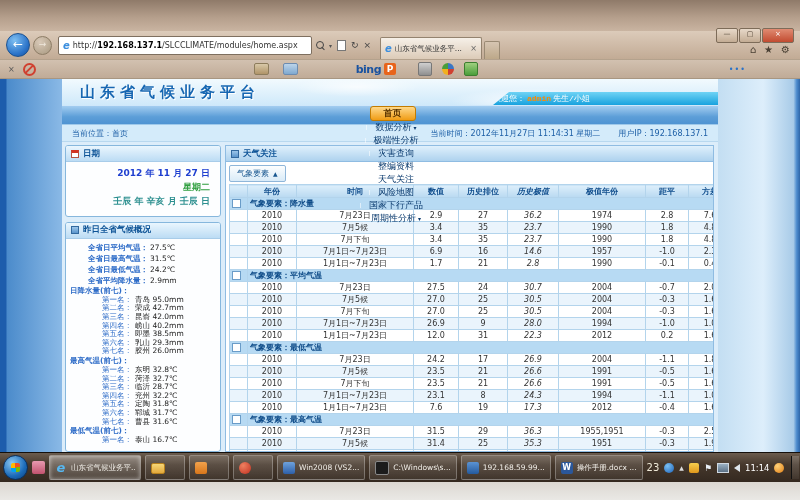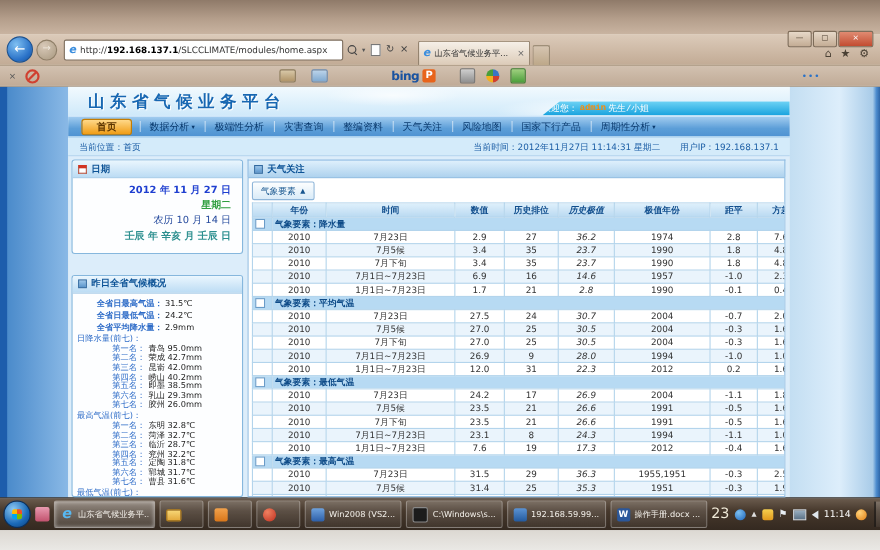--- a/index.html
+++ b/index.html
@@ -64,48 +64,48 @@
       radial-gradient(ellipse 90px 14px at 45% 30%,rgba(255,255,255,.7),rgba(255,255,255,0) 70%),
       linear-gradient(180deg,#f2fafe,#cfe9fa);
     position:relative;display:flex;align-items:center;padding-left:18px;font-family:Liberation Mono, monospace;}
   .page-title{font-size:15px;font-weight:bold;color:#1767b2;letter-spacing:5px;text-shadow:1px 1px 0 #fff;}
   .welcome{position:absolute;right:0;bottom:0;height:13px;width:225px;
     background:linear-gradient(180deg,#6fd3f5,#18a2de);
     clip-path:polygon(16px 0,100% 0,100% 100%,0 100%);
     display:flex;align-items:center;gap:2px;font-size:8px;color:#fff;}
   .welcome .user{color:#ff8a00;font-weight:bold;}
   .menubar{height:18px;background:linear-gradient(180deg,#a3cdf0,#5c9ed8 60%,#4f93d2);
-    border-top:1px solid #cfe7fa;display:flex;align-items:center;padding-left:12px;}
+    border-top:1px solid #cfe7fa;display:flex;align-items:center;padding-left:12px;flex-direction:column;}
   .menu-item{padding:0 9px;color:#0a3a6e;display:flex;align-items:center;gap:2px;height:100%;position:relative;}
   .menu-item:not(.active)::before{content:'';position:absolute;left:0;top:4px;bottom:4px;width:1px;background:rgba(255,255,255,.55);}
   .menu-item.active{background:linear-gradient(#ffd98a,#f09c14);border:1px solid #c47c00;border-radius:3px;
     height:13px;margin-right:7px;color:#5c3500;font-weight:bold;padding:0 13px;}
   .menu-item.active::before{display:none;}
   .menu-item .caret{font-size:6px;color:#0a3a6e;}
   .locbar{height:16px;background:#d4ebfa;border-top:1px solid #9fc9ea;border-bottom:1px solid #b8d8ef;
     display:flex;align-items:center;font-size:8px;color:#1d5fa6;padding:0 10px;}
   .locbar .right{margin-left:auto;display:flex;gap:18px;}
   .content{flex:1;display:flex;padding:3px 4px 0 3px;min-height:0;}
   
-  .sidebar{width:156px;display:flex;flex-direction:column;gap:19px;flex:0 0 auto;min-height:0;}
+  .sidebar{width:156px;display:flex;flex-direction:column;gap:5px;flex:0 0 auto;min-height:0;}
   .panel{background:#fdfeff;border:1px solid #86b7dd;border-radius:3px;overflow:hidden;}
   .panel-h{height:15px;background:linear-gradient(180deg,#eaf6fe,#bcdcf4);border-bottom:1px solid #a8cce9;
     display:flex;align-items:center;gap:4px;padding:0 5px;font-size:8.5px;font-weight:bold;color:#0d5396;}
   .ico-cal{width:8px;height:8px;background:#fff;border:1px solid #b45544;border-top:3px solid #d23322;box-sizing:border-box;}
   .ico-grid{width:8px;height:8px;background:linear-gradient(#9cc6ea,#5b95cc);border:1px solid #32699f;box-sizing:border-box;}
   .cal-body{padding:5px 10px 7px;text-align:right;font-size:9px;line-height:1.55;}
   .cal-date{color:#1f3fd0;font-weight:bold;}
   .cal-week{color:#2f9e3f;font-weight:bold;}
   .cal-lunar{color:#23489c;}
   .cal-gz{color:#2c8f8f;font-weight:bold;}
   .sum-body{padding:3px 4px;font-size:7.5px;overflow:hidden;}
   .stat-line{display:flex;line-height:11px;}
   .stat-lbl{color:#2e6cc8;font-weight:bold;width:78px;text-align:right;}
   .stat-val{color:#222;margin-left:2px;}
-  .rank-title{color:#2e6cc8;font-weight:normal;line-height:10px;}
+  .rank-title{color:#2e6cc8;font-weight:bold;line-height:10px;}
   .rank-line{display:flex;line-height:8.6px;}
   .rank-lbl{color:#2e6cc8;width:62px;text-align:right;}
   .rank-val{color:#222;margin-left:3px;}
   
   .main{flex:1;margin-left:4px;display:flex;flex-direction:column;min-width:0;min-height:0;}
   .main-h{height:15px;background:linear-gradient(180deg,#dff0fc,#aed2ee);border:1px solid #8fbce2;border-bottom:none;
     display:flex;align-items:center;gap:4px;padding:0 5px;font-size:8.5px;font-weight:bold;color:#0d5396;}
   .main-box{flex:1;background:#fff;border:1px solid #8fbce2;padding:3px;display:flex;flex-direction:column;overflow:hidden;}
   .filter-row{height:19px;flex:0 0 auto;}
   .filter-btn{display:inline-flex;align-items:center;gap:4px;height:15px;padding:0 7px;
@@ -137,21 +137,21 @@
     font-size:8px;font-weight:bold;color:#fff;}
   .tbi-ie{background:transparent;color:#57b8f2;font-style:italic;font-size:13px;}
   .tbi-folder{background:linear-gradient(#f7d777,#e3a93c);border:1px solid #b8821e;height:9px;margin-top:2px;}
   .tbi-orange{background:linear-gradient(#f2a24c,#d8761a);}
   .tbi-media{border-radius:50%;background:radial-gradient(circle at 35% 30%,#f08060,#c03020);}
   .tbi-vm{background:linear-gradient(#6ea2dd,#2d5fa8);}
   .tbi-cmd{background:#1c1c1c;border:1px solid #888;}
   .tbi-remote{background:linear-gradient(#5b93d4,#245a9e);}
   .tbi-word{background:#2b579a;}
   .tray{margin-left:auto;display:flex;align-items:center;gap:5px;color:#fff;flex:0 0 auto;}
-  .tray-badge{font-size:13px;color:#f0ead8;}
+  .tray-badge{font-size:10px;color:#f0ead8;}
   .tray-up{font-size:6px;color:#ddd;}
   .tray-ball{width:10px;height:10px;border-radius:50%;background:radial-gradient(circle at 35% 30%,#7cc0f2,#1b62b8);}
   .tray-yellow{width:10px;height:10px;border-radius:2px;background:linear-gradient(#f6cf4e,#e0981c);}
   .tray-flag{font-size:9px;color:#e8eef4;}
   .tray-net{width:10px;height:8px;border:1px solid #cfd8e0;background:linear-gradient(#9ab0c2,#5c7287);}
   .tray-spk{width:0;height:0;border-top:4px solid transparent;border-bottom:4px solid transparent;border-right:6px solid #dfe6ec;}
   .tray-clock{font-size:8.5px;}
   .tray-fox{width:10px;height:10px;border-radius:50%;background:radial-gradient(circle at 35% 30%,#ffd27a,#e07d12);}
   .show-desktop{width:7px;height:23px;margin-left:2px;border-left:1px solid #111;
     background:linear-gradient(rgba(255,255,255,.18),rgba(255,255,255,.05));}
@@ -265,30 +265,33 @@
 
         <div class="sidebar">
           <div class="panel">
             <div class="panel-h">
               <span class="ico-cal"></span>
               <span>日期</span>
             </div>
             <div class="cal-body">
               <div class="cal-date">2012 年 11 月 27 日</div>
               <div class="cal-week">星期二</div>
-              <div class="cal-lunar">农历 10 月 14 日</div>
               <div class="cal-gz">壬辰 年 辛亥 月 壬辰 日</div>
             </div>
           </div>
           <div class="panel" style="flex:1;min-height:0;">
             <div class="panel-h">
               <span class="ico-grid"></span>
               <span>昨日全省气候概况</span>
             </div>
             <div class="sum-body" id="summary-body">
+                <div class="stat-line">
+                  <span class="stat-lbl">全省日平均气温：</span>
+                  <span class="stat-val">27.5℃</span>
+                </div>
                 <div class="stat-line">
                   <span class="stat-lbl">全省日最高气温：</span>
                   <span class="stat-val">31.5℃</span>
                 </div>
                 <div class="stat-line">
                   <span class="stat-lbl">全省日最低气温：</span>
                   <span class="stat-val">24.2℃</span>
                 </div>
                 <div class="stat-line">
                   <span class="stat-lbl">全省平均降水量：</span>

